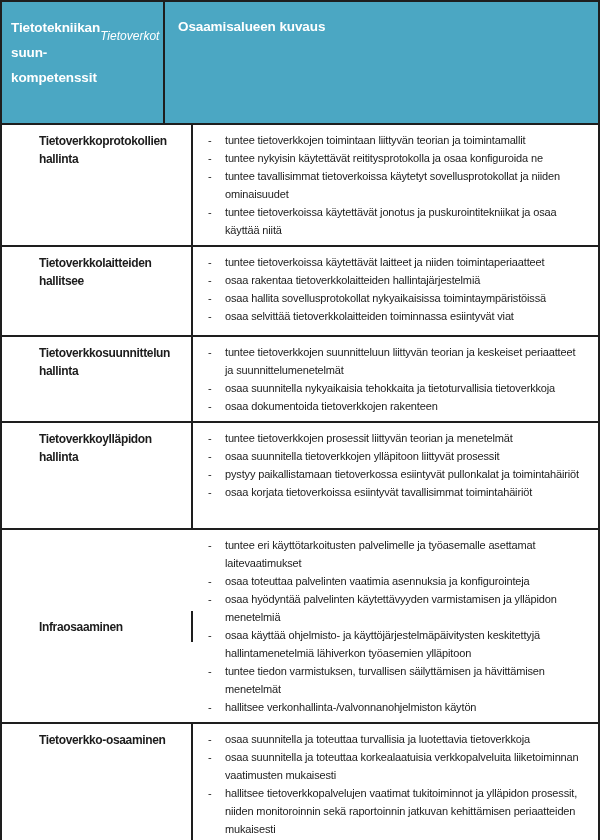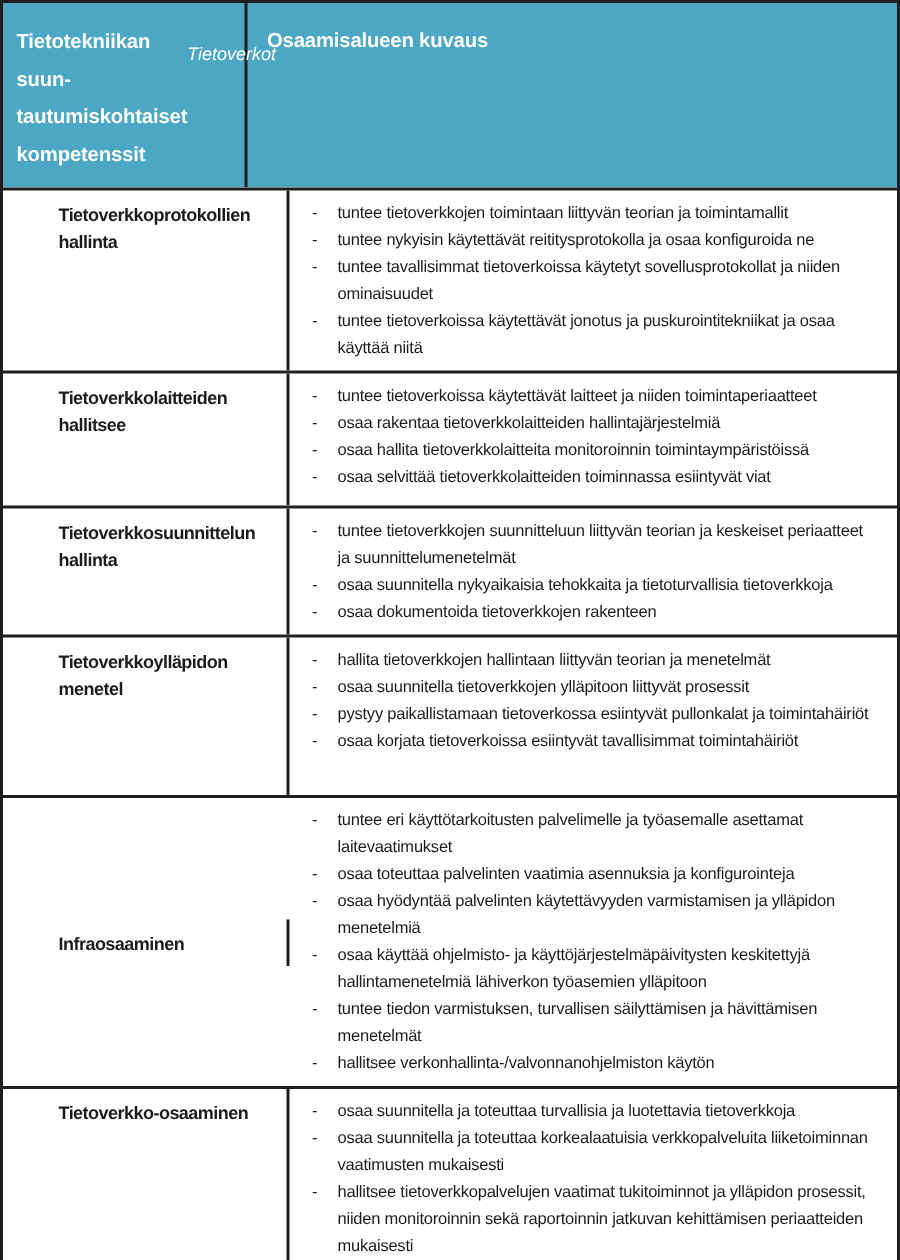--- a/index.html
+++ b/index.html
@@ -66,21 +66,20 @@
 </style>
 </head>
 <body>
 
 <div class="table">
 
   <div class="row header-row">
     <div class="cell-left">
       <div class="header-title">
         <div>Tietotekniikan suun-</div>
-        <div>tautumiskohtaiset</div>
         <div>kompetenssit</div>
       </div>
       <div class="header-subtitle">Tietoverkot</div>
     </div>
     <div class="cell-right">
       <div class="header-right-title">Osaamisalueen kuvaus</div>
     </div>
   </div>
 
   <div class="row comp-row r1">
@@ -98,46 +97,46 @@
   </div>
 
   <div class="row comp-row r2">
     <div class="cell-left">
       <span class="row-title">Tietoverkkolaitteiden hallitsee</span>
     </div>
     <div class="cell-right">
       <ul class="bullets">
           <li>tuntee tietoverkoissa käytettävät laitteet ja niiden toimintaperiaatteet</li>
           <li>osaa rakentaa tietoverkkolaitteiden hallintajärjestelmiä</li>
-          <li>osaa hallita tietoverkkolaitteita monitoroinnin toimintaympäristöissä</li>
+          <li>osaa hallita sovellusprotokollat nykyaikaisissa toimintaympäristöissä</li>
           <li>osaa selvittää tietoverkkolaitteiden toiminnassa esiintyvät viat</li>
         </ul>
     </div>
   </div>
 
   <div class="row comp-row r3">
     <div class="cell-left">
       <span class="row-title">Tietoverkkosuunnittelun hallinta</span>
     </div>
     <div class="cell-right">
       <ul class="bullets">
           <li>tuntee tietoverkkojen suunnitteluun liittyvän teorian ja keskeiset periaatteet ja suunnittelumenetelmät</li>
           <li>osaa suunnitella nykyaikaisia tehokkaita ja tietoturvallisia tietoverkkoja</li>
           <li>osaa dokumentoida tietoverkkojen rakenteen</li>
         </ul>
     </div>
   </div>
 
   <div class="row comp-row r4">
     <div class="cell-left">
-      <span class="row-title">Tietoverkkoylläpidon menetel</span>
+      <span class="row-title">Tietoverkkoylläpidon hallinta</span>
     </div>
     <div class="cell-right">
       <ul class="bullets">
-          <li>hallita tietoverkkojen hallintaan liittyvän teorian ja menetelmät</li>
+          <li>tuntee tietoverkkojen prosessit liittyvän teorian ja menetelmät</li>
           <li>osaa suunnitella tietoverkkojen ylläpitoon liittyvät prosessit</li>
           <li>pystyy paikallistamaan tietoverkossa esiintyvät pullonkalat ja toimintahäiriöt</li>
           <li>osaa korjata tietoverkoissa esiintyvät tavallisimmat toimintahäiriöt</li>
         </ul>
     </div>
   </div>
 
   <div class="row comp-row r5">
     <div class="cell-left">
       <span class="row-title">Infraosaaminen</span>

